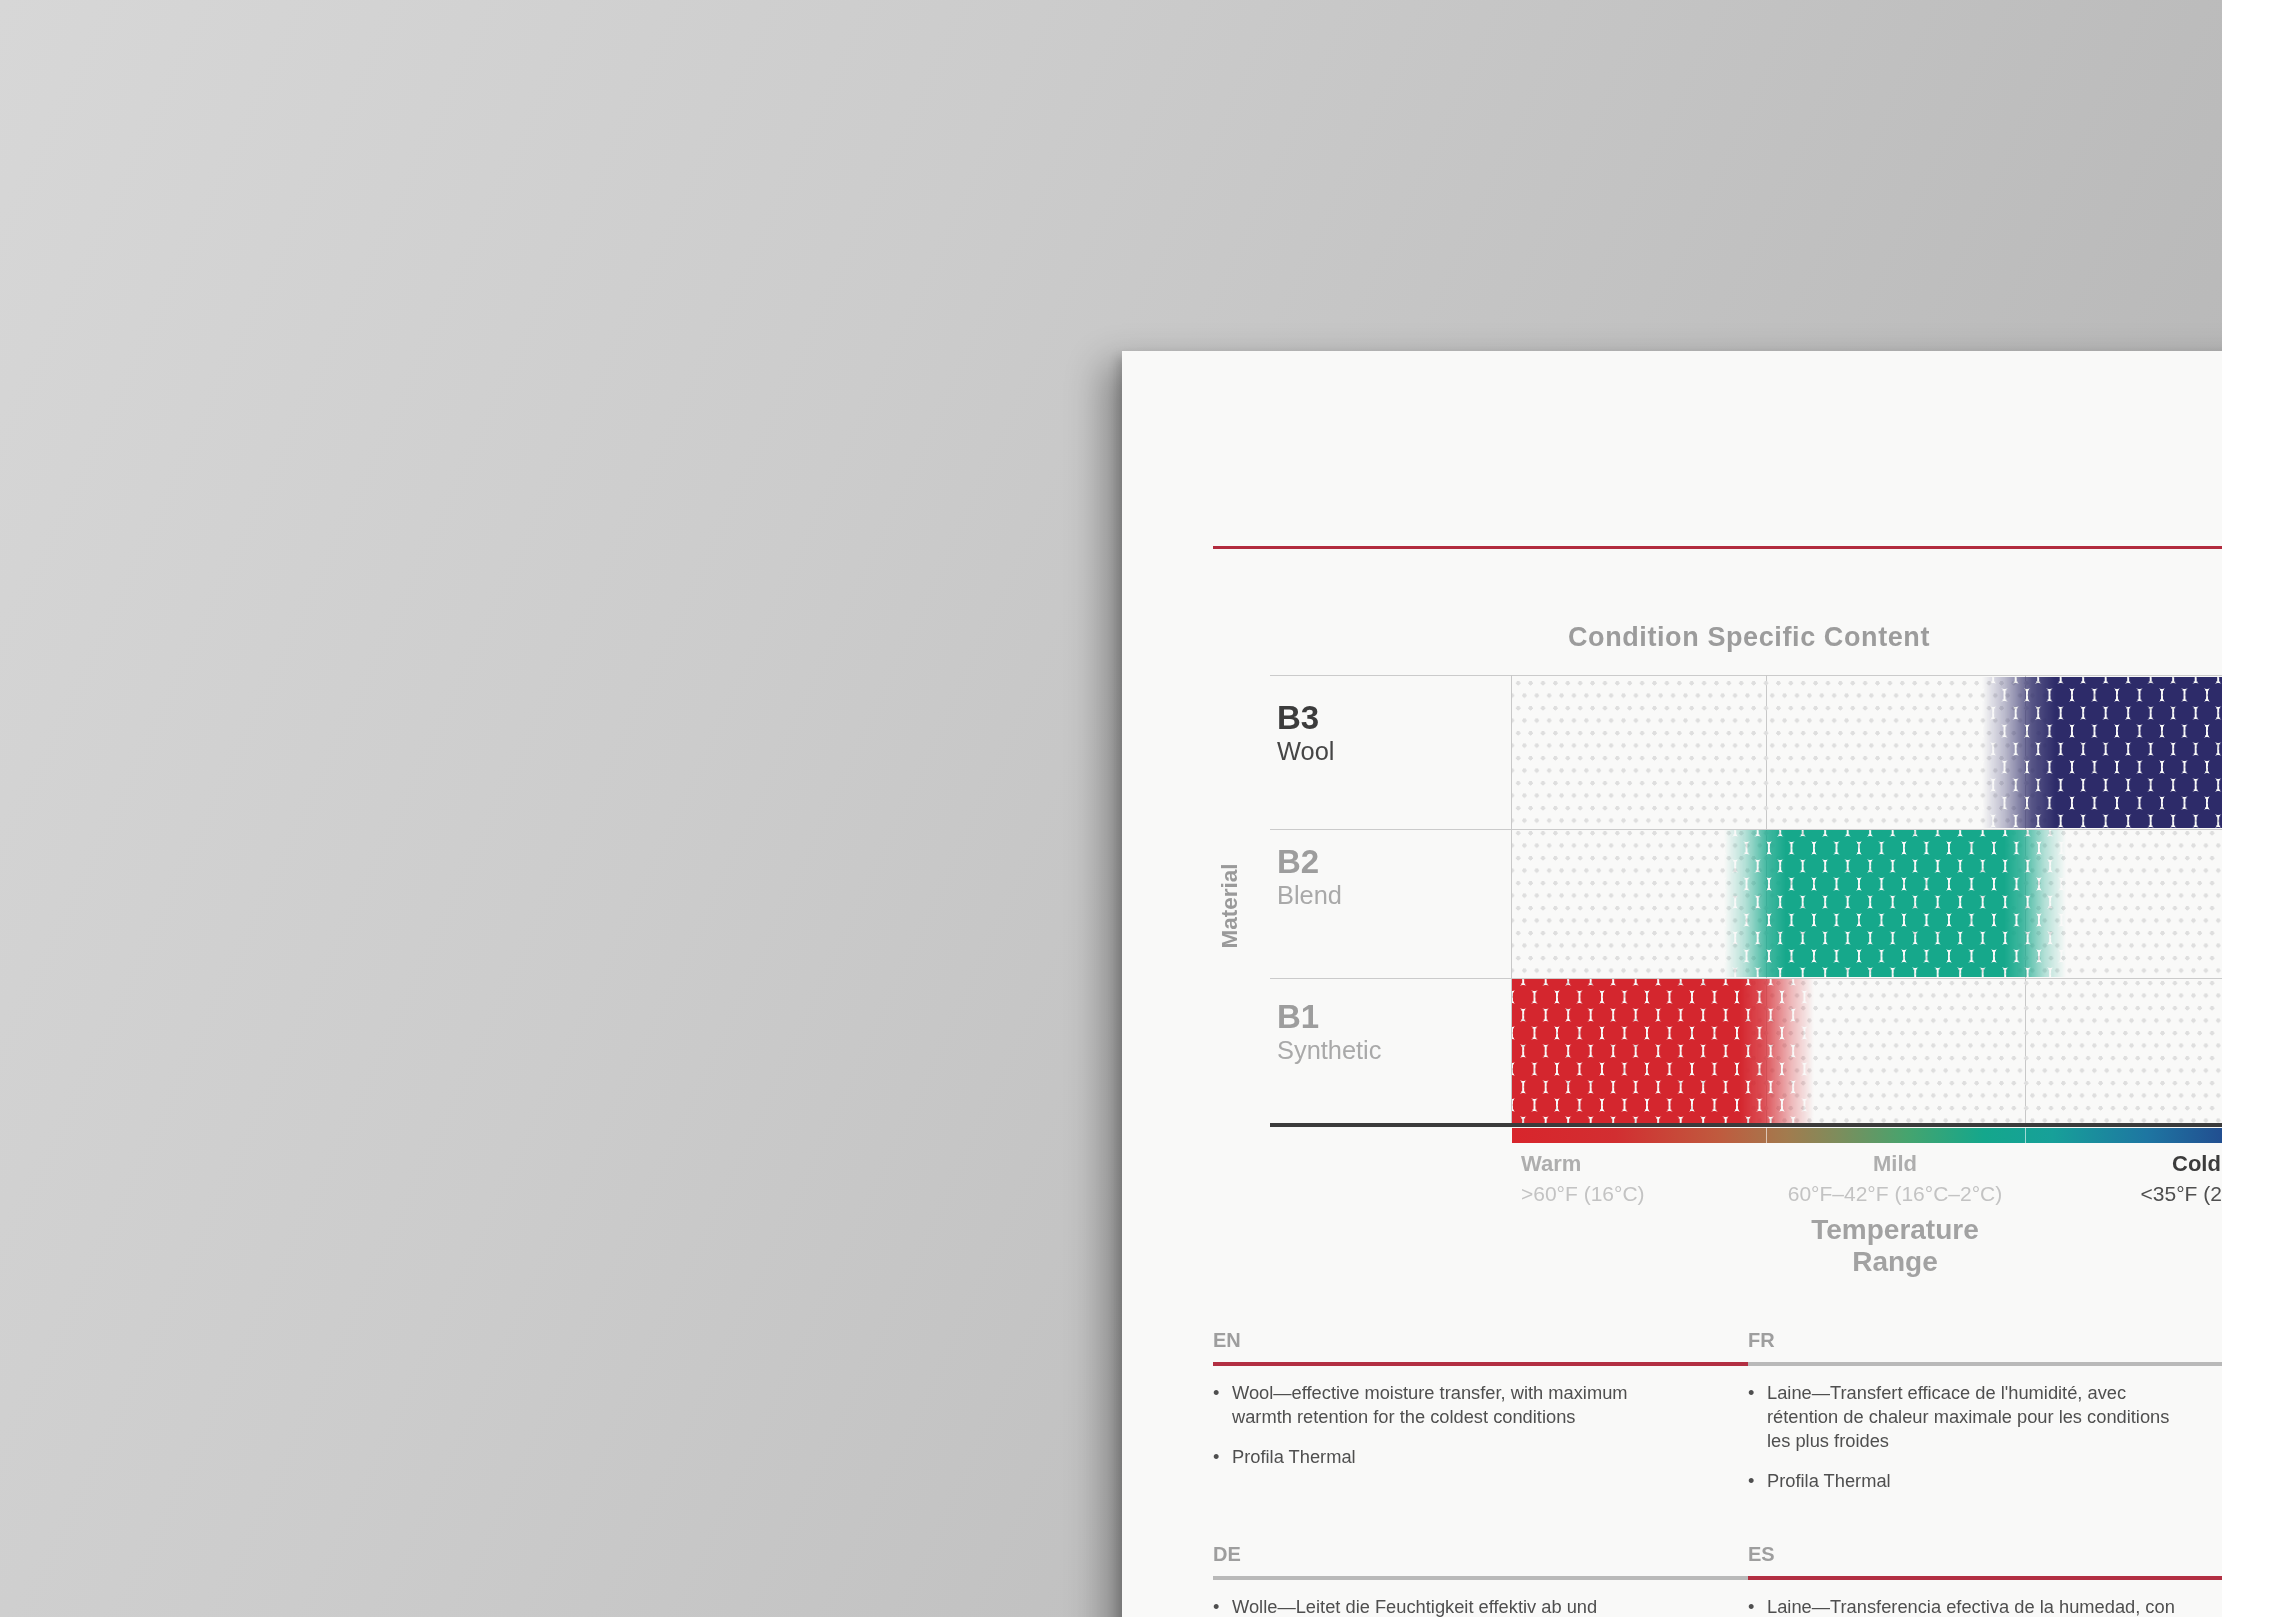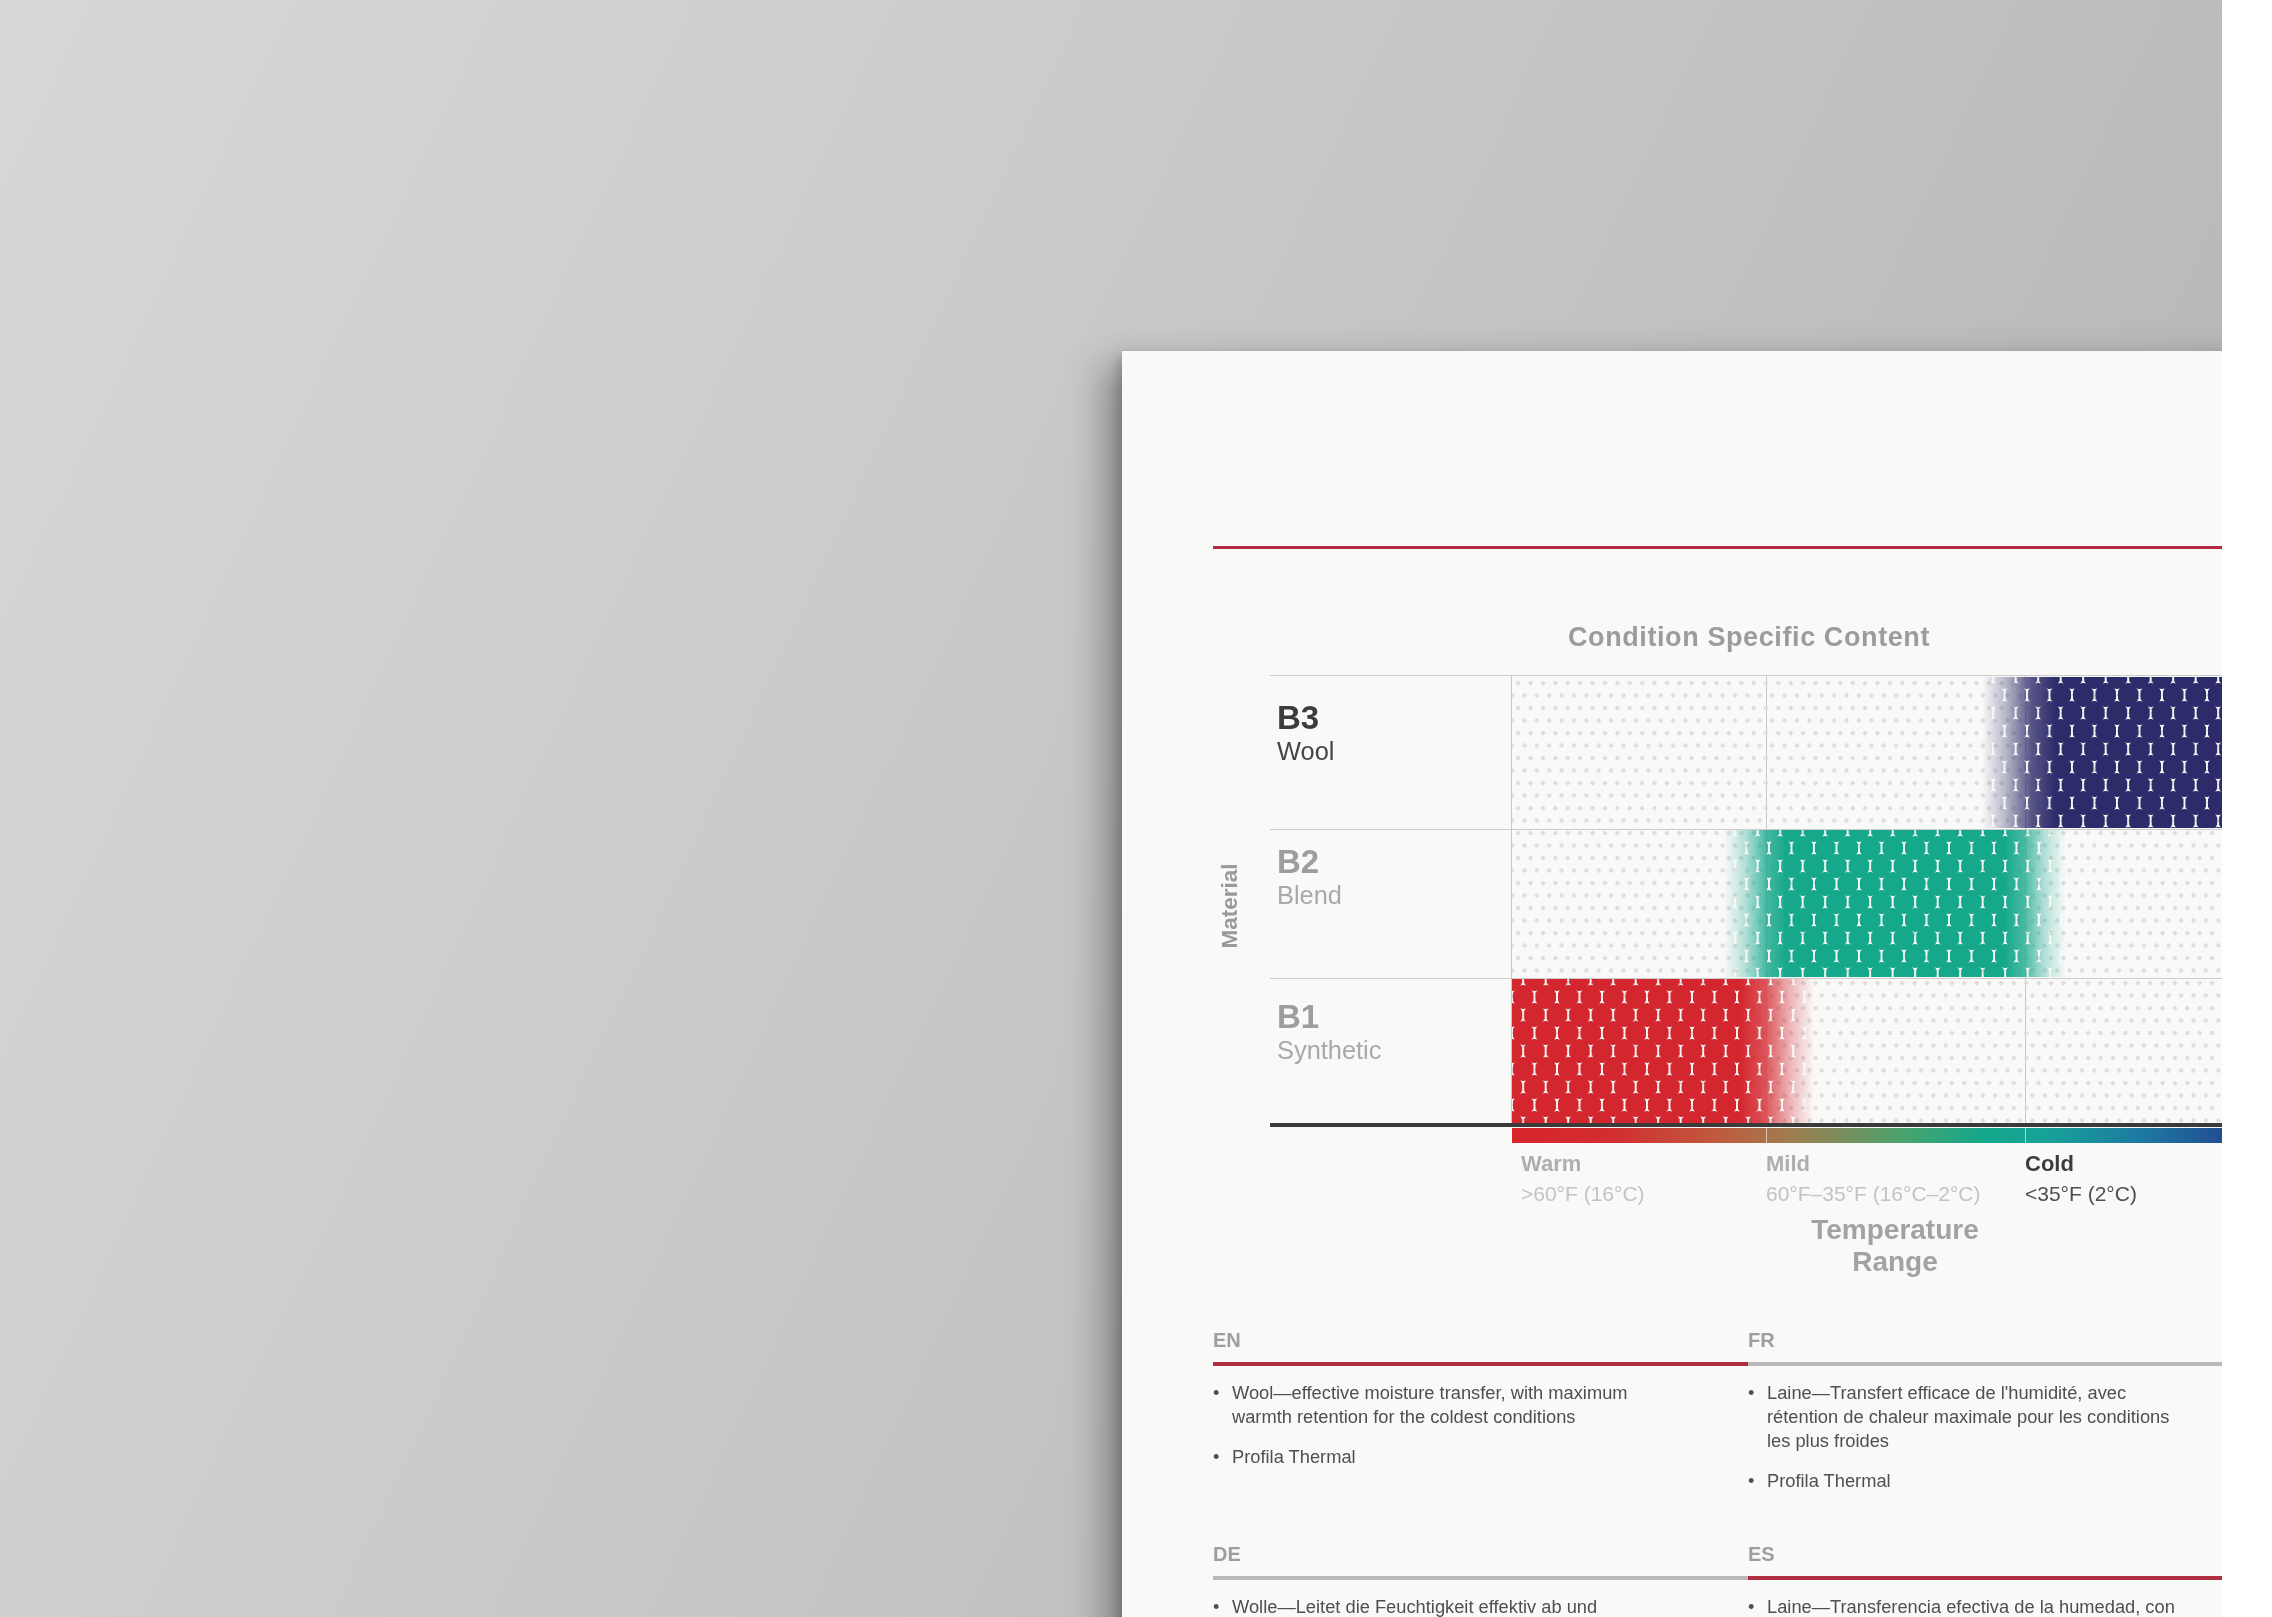--- a/index.html
+++ b/index.html
@@ -49,21 +49,21 @@
   .grad-tick{top:777px;width:1.2px;height:15.4px;background:rgba(255,255,255,.6);}
   
   .row-id{left:155px;font-size:33px;font-weight:700;line-height:1;}
   .row-name{left:155px;font-size:25.4px;line-height:1;}
   .c-dark{color:#3c3c3c;} .c-darker{color:#464646;} .c-gray{color:#9d9d9d;} .c-gray2{color:#a9a9a9;}
   
   .tick{font-size:22px;font-weight:700;color:#aeaeae;line-height:1;}
   .tick-sub{font-size:21px;color:#c3c3c3;line-height:1;margin-top:7.7px;}
   .tick-box{top:802px;}
   .tick-emph .tick{color:#3c3c3c;} .tick-emph .tick-sub{color:#4f4f4f;}
-  .center{text-align:left;}
+  .center{text-align:center;}
   .x-axis-label{left:644px;top:863px;width:258px;text-align:center;font-size:28px;font-weight:700;color:#a2a2a2;}
   .y-axis-label{left:49px;top:542px;width:118px;text-align:center;font-size:22.5px;font-weight:700;color:#9a9a9a;
     transform:rotate(-90deg);transform-origin:50% 50%;}
   
   .lang{width:536px;}
   .lang-code{font-size:20px;font-weight:700;color:#9e9e9e;line-height:1;}
   .lang-rule{height:4.1px;margin-top:12.4px;}
   .rule-red{background:#b22f42;} .rule-gray{background:#b9b9b9;}
   .bullets{margin:15px 0 0 0;padding:0;list-style:none;width:438px;}
   .bullets li{position:relative;padding-left:19px;font-size:18.3px;line-height:24px;color:#4f4f4f;margin-bottom:16px;}
@@ -108,21 +108,21 @@
       <div class="abs row-name c-gray2" style="top:687px;">Synthetic</div>
 
       <div class="abs y-axis-label">Material</div>
 
       <div class="abs tick-box" style="left:390px;width:258px;margin-left:9px;">
         <div class="tick">Warm</div>
         <div class="tick-sub">&gt;60°F (16°C)</div>
       </div>
       <div class="abs tick-box center" style="left:644px;width:258px;">
         <div class="tick">Mild</div>
-        <div class="tick-sub">60°F–35°F (16°C–2°C)</div>
+        <div class="tick-sub">60°F–42°F (16°C–2°C)</div>
       </div>
       <div class="abs tick-box center tick-emph" style="left:903px;width:343px;">
         <div class="tick">Cold</div>
         <div class="tick-sub">&lt;35°F (2°C)</div>
       </div>
 
       <div class="abs x-axis-label">Temperature Range</div>
     </div>
 
     <div class="abs lang lang-en">

